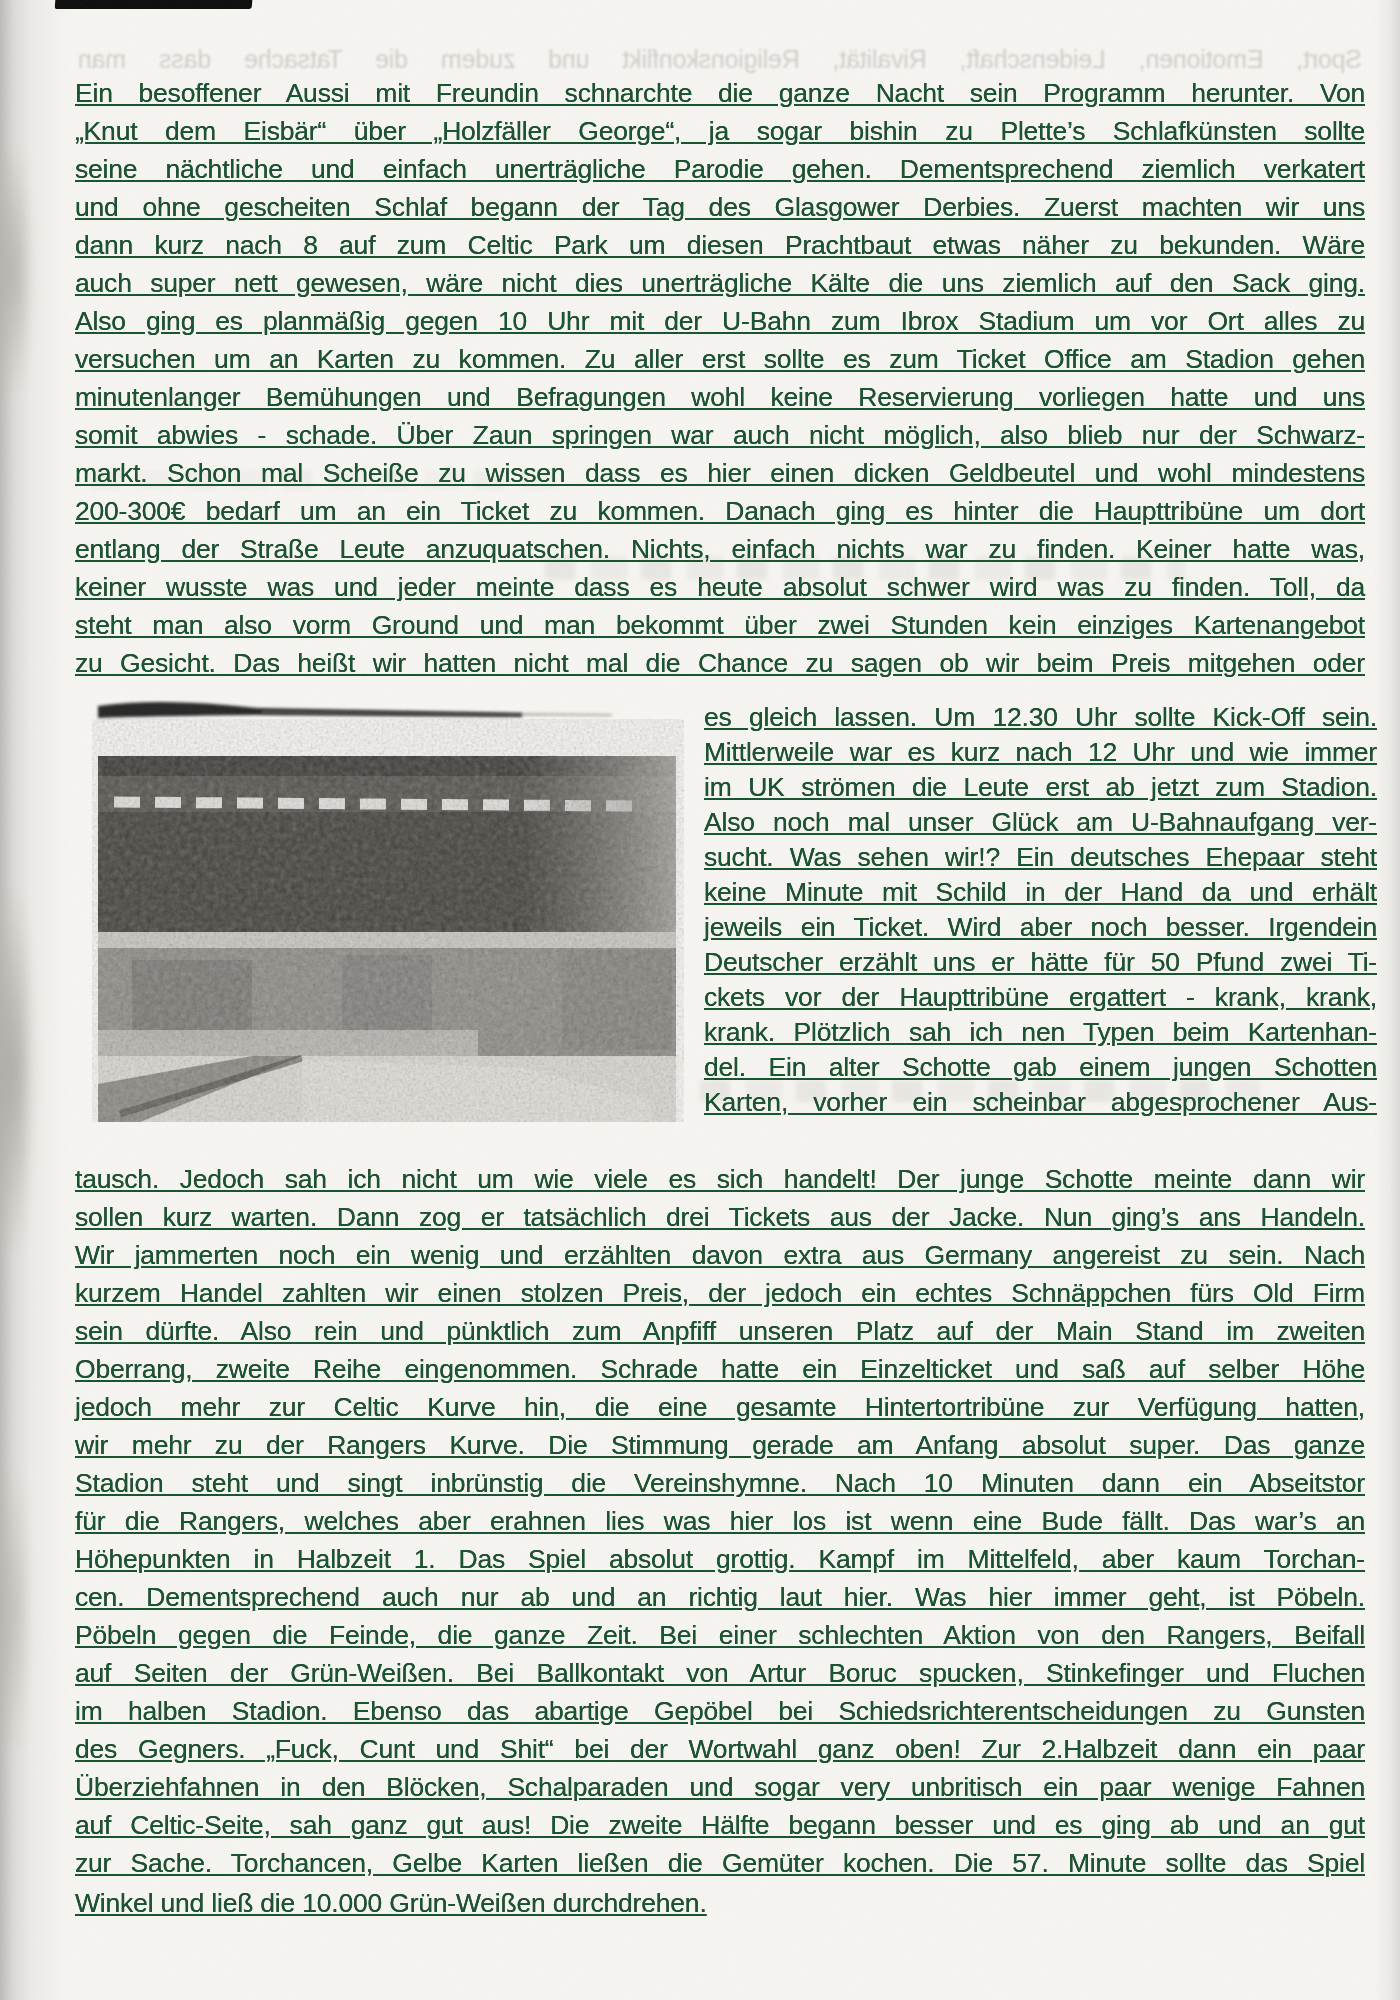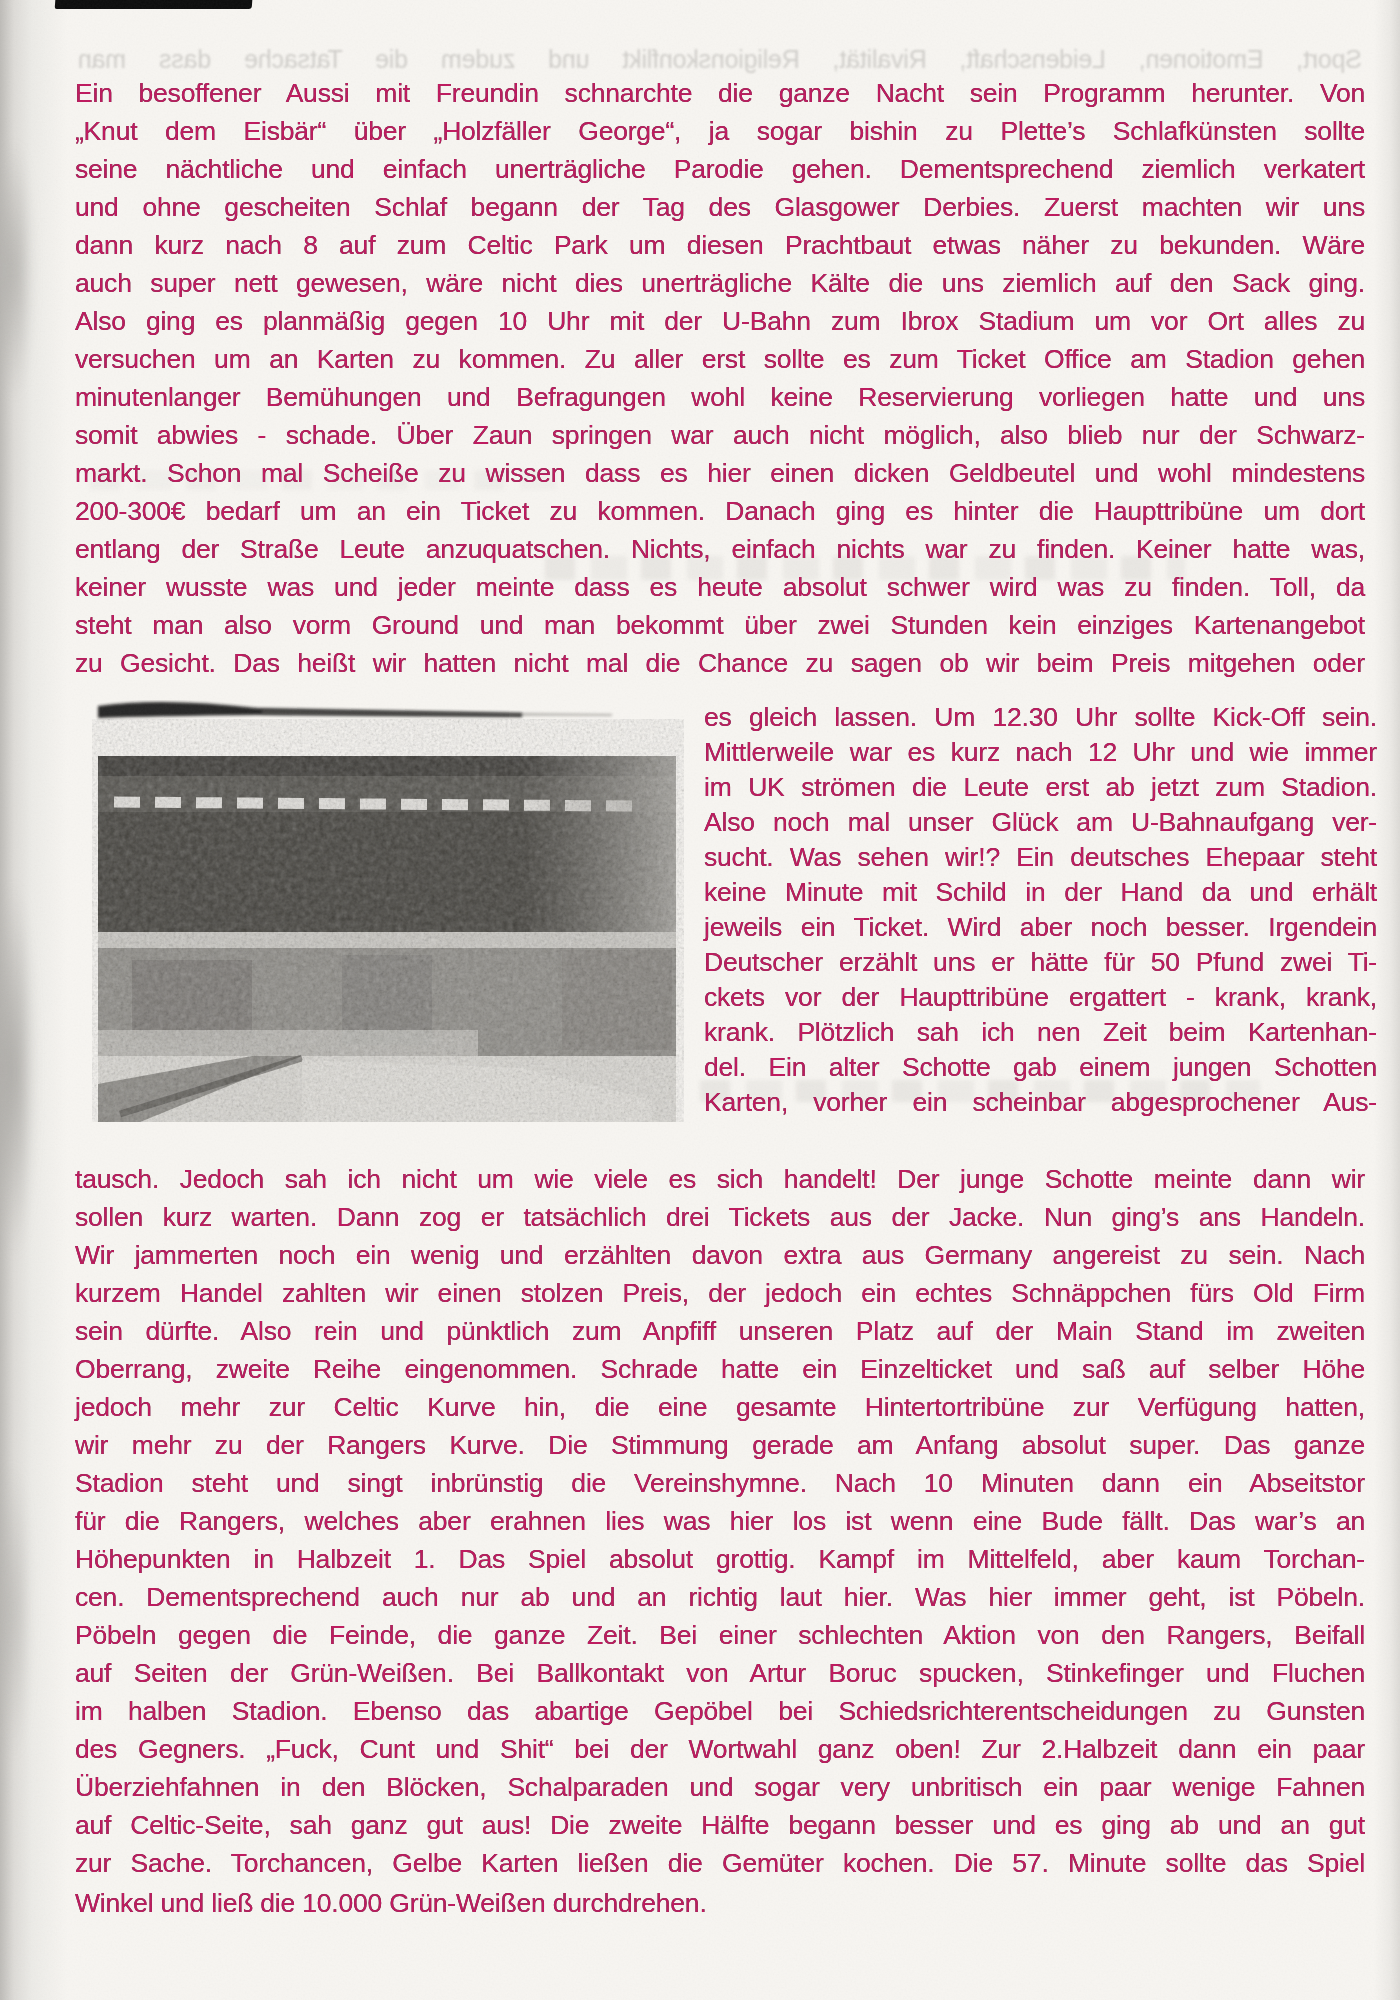--- a/index.html
+++ b/index.html
@@ -44,21 +44,21 @@
       rgba(156,154,150,.28) 0px,rgba(156,154,150,.28) 30px,
       rgba(156,154,150,0) 30px,rgba(156,154,150,0) 46px,
       rgba(156,154,150,.2) 46px,rgba(156,154,150,.2) 82px,
       rgba(156,154,150,0) 82px,rgba(156,154,150,0) 96px);
   }
   .g1{left:545px;top:556px;width:640px;height:24px;}
   .g2{left:700px;top:1080px;width:560px;height:22px;}
   .g3{left:90px;top:470px;width:470px;height:20px;opacity:.3;}
 
   
-  .textblock{position:absolute;color:#be185d;}
+  .textblock{position:absolute;color:#14532d;text-decoration:underline;}
   .line{
     font-size:26.5px;line-height:38px;height:38px;
     letter-spacing:-.2px;
     text-align:justify;text-align-last:justify;
     text-shadow:0 0 .6px rgba(20,20,20,.85);
     hyphens:none;overflow:visible;
   }
   .wrapblock .line{line-height:35px;height:35px;}
   .line--left{text-align-last:left;}
 
@@ -162,21 +162,21 @@
 <div class="textblock wrapblock">
     <div class="line">es gleich lassen. Um 12.30 Uhr sollte Kick-Off sein.</div>
     <div class="line">Mittlerweile war es kurz nach 12 Uhr und wie immer</div>
     <div class="line">im UK strömen die Leute erst ab jetzt zum Stadion.</div>
     <div class="line">Also noch mal unser Glück am U-Bahnaufgang ver-</div>
     <div class="line">sucht. Was sehen wir!? Ein deutsches Ehepaar steht</div>
     <div class="line">keine Minute mit Schild in der Hand da und erhält</div>
     <div class="line">jeweils ein Ticket. Wird aber noch besser. Irgendein</div>
     <div class="line">Deutscher erzählt uns er hätte für 50 Pfund zwei Ti-</div>
     <div class="line">ckets vor der Haupttribüne ergattert - krank, krank,</div>
-    <div class="line">krank. Plötzlich sah ich nen Zeit beim Kartenhan-</div>
+    <div class="line">krank. Plötzlich sah ich nen Typen beim Kartenhan-</div>
     <div class="line">del. Ein alter Schotte gab einem jungen Schotten</div>
     <div class="line">Karten, vorher ein scheinbar abgesprochener Aus-</div>
   </div>
 
 <div class="textblock block3">
 <div class="line">tausch. Jedoch sah ich nicht um wie viele es sich handelt! Der junge Schotte meinte dann wir</div>
     <div class="line">sollen kurz warten. Dann zog er tatsächlich drei Tickets aus der Jacke. Nun ging’s ans Handeln.</div>
     <div class="line">Wir jammerten noch ein wenig und erzählten davon extra aus Germany angereist zu sein. Nach</div>
     <div class="line">kurzem Handel zahlten wir einen stolzen Preis, der jedoch ein echtes Schnäppchen fürs Old Firm</div>
     <div class="line">sein dürfte. Also rein und pünktlich zum Anpfiff unseren Platz auf der Main Stand im zweiten</div>

